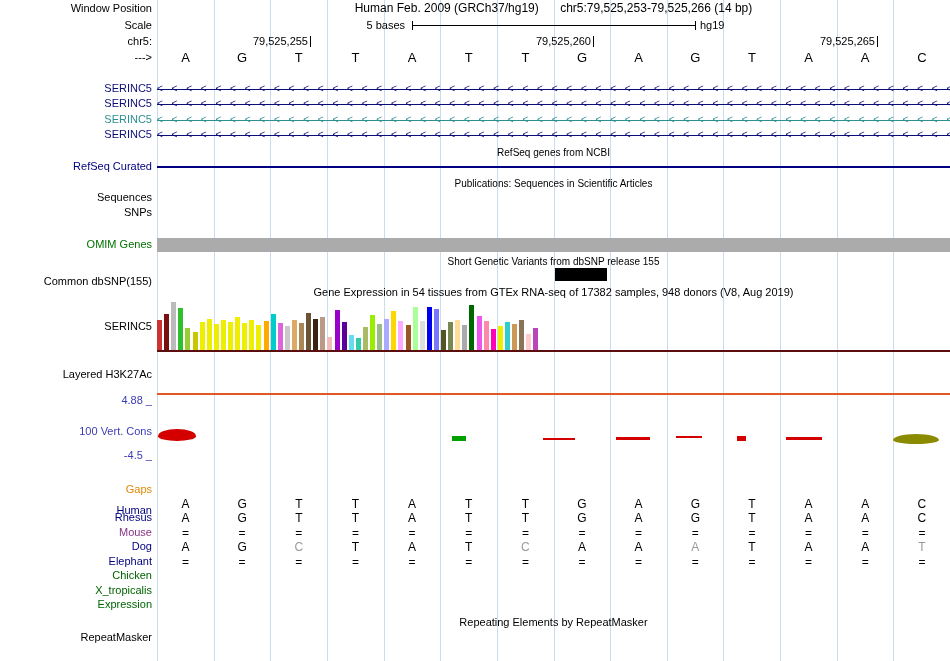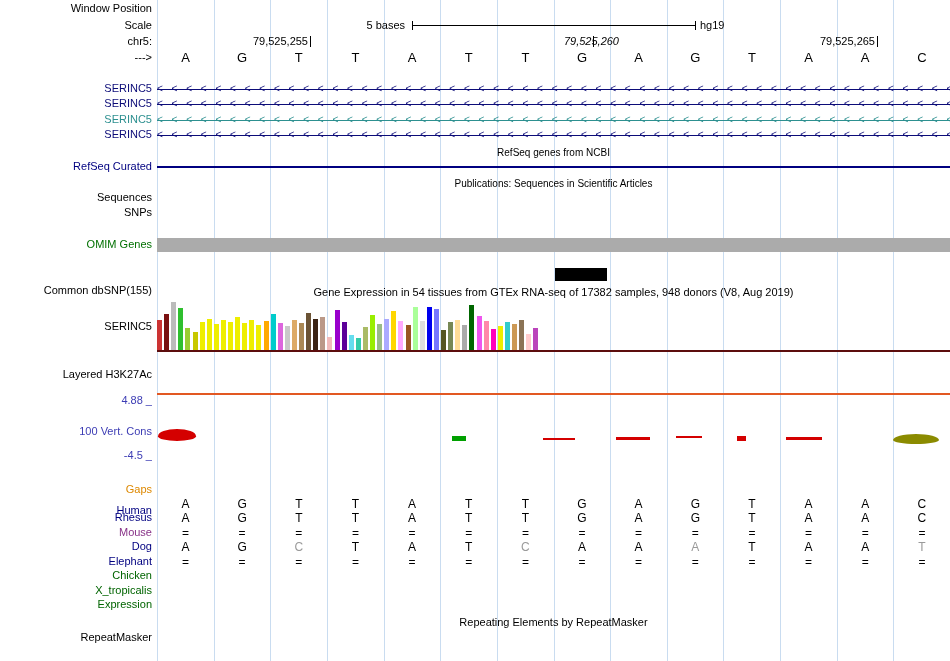--- a/index.html
+++ b/index.html
@@ -46,55 +46,60 @@
       <div class="guide" style="left: 496.9px;"></div>
       <div class="guide" style="left: 553.5px;"></div>
       <div class="guide" style="left: 610.1px;"></div>
       <div class="guide" style="left: 666.8px;"></div>
       <div class="guide" style="left: 723.4px;"></div>
       <div class="guide" style="left: 780.1px;"></div>
       <div class="guide" style="left: 836.7px;"></div>
       <div class="guide" style="left: 893.4px;"></div>
     </div>
 
+  <div class="hdr">
+    <span>Human Feb. 2009 (GRCh37/hg19)</span>
+    <span>chr5:79,525,253-79,525,266 (14 bp)</span>
+  </div>
 
   <div class="lbl" style="top:2px">Window Position</div>
   <div class="lbl" style="top:19px">Scale</div>
   <div class="lbl" style="top:35px">chr5:</div>
   <div class="lbl" style="top:51px">---&gt;</div>
   <div class="lbl" style="top: 160px; color: rgb(0, 0, 128);">RefSeq Curated</div>
   <div class="lbl" style="top:191px">Sequences</div>
   <div class="lbl" style="top:206px">SNPs</div>
   <div class="lbl" style="top: 238px; color: rgb(0, 112, 0);">OMIM Genes</div>
-  <div class="lbl" style="top:284px">Common dbSNP(155)</div>
+  <div class="lbl" style="top:275px">Common dbSNP(155)</div>
   <div class="lbl" style="top:320px">SERINC5</div>
   <div class="lbl" style="top:368px">Layered H3K27Ac</div>
   <div class="lbl" style="top: 394px; color: rgb(60, 60, 180);">4.88 _</div>
   <div class="lbl" style="top: 425px; color: rgb(60, 60, 180);">100 Vert. Cons</div>
   <div class="lbl" style="top: 449px; color: rgb(60, 60, 180);">-4.5 _</div>
   <div class="lbl" style="top:631px">RepeatMasker</div>
 
   <div class="scaletext">5 bases</div>
   <div class="scalebracket"></div>
   <div class="genome">hg19</div>
 
   <div class="title small" style="top:146px">RefSeq genes from NCBI</div>
   <div class="title small" style="top:177px">Publications: Sequences in Scientific Articles</div>
+  <div class="title small" style="top:255px">Short Genetic Variants from dbSNP release 155</div>
   <div class="title" style="top:286px">Gene Expression in 54 tissues from GTEx RNA-seq of 17382 samples, 948 donors (V8, Aug 2019)</div>
   <div class="title" style="top:616px">Repeating Elements by RepeatMasker</div>
 
   <div class="hline" style="top: 166px; height: 2px; background: rgb(0, 0, 128);"></div>
   <div class="hline" style="top: 238px; height: 14px; background: rgb(171, 171, 171);"></div>
   <div class="box" style="left: 555px; top: 268px; width: 52px; height: 13px; background: rgb(0, 0, 0);"></div>
   <div class="hline" style="top: 350px; height: 2px; background: rgb(92, 13, 13);"></div>
   <div class="hline" style="top: 393px; height: 2px; background: rgb(226, 88, 34);"></div>
 <div class="tickline" style="left: 310px;"></div>
     <div class="ticknum" style="left: 198px;">79,525,255</div>
     <div class="tickline" style="left: 593px;"></div>
-    <div class="ticknum" style="left: 509px; font-style: italic;">79,525,260</div>
+    <div class="ticknum" style="left: 481px;">79,525,260</div>
     <div class="tickline" style="left: 877px;"></div>
     <div class="ticknum" style="left: 765px;">79,525,265</div>
     <div class="base" style="left: 157px; top: 51px;">A</div>
     <div class="base" style="left: 213.6px; top: 51px;">G</div>
     <div class="base" style="left: 270.3px; top: 51px;">T</div>
     <div class="base" style="left: 326.9px; top: 51px;">T</div>
     <div class="base" style="left: 383.6px; top: 51px;">A</div>
     <div class="base" style="left: 440.2px; top: 51px;">T</div>
     <div class="base" style="left: 496.9px; top: 51px;">T</div>
     <div class="base" style="left: 553.5px; top: 51px;">G</div>

